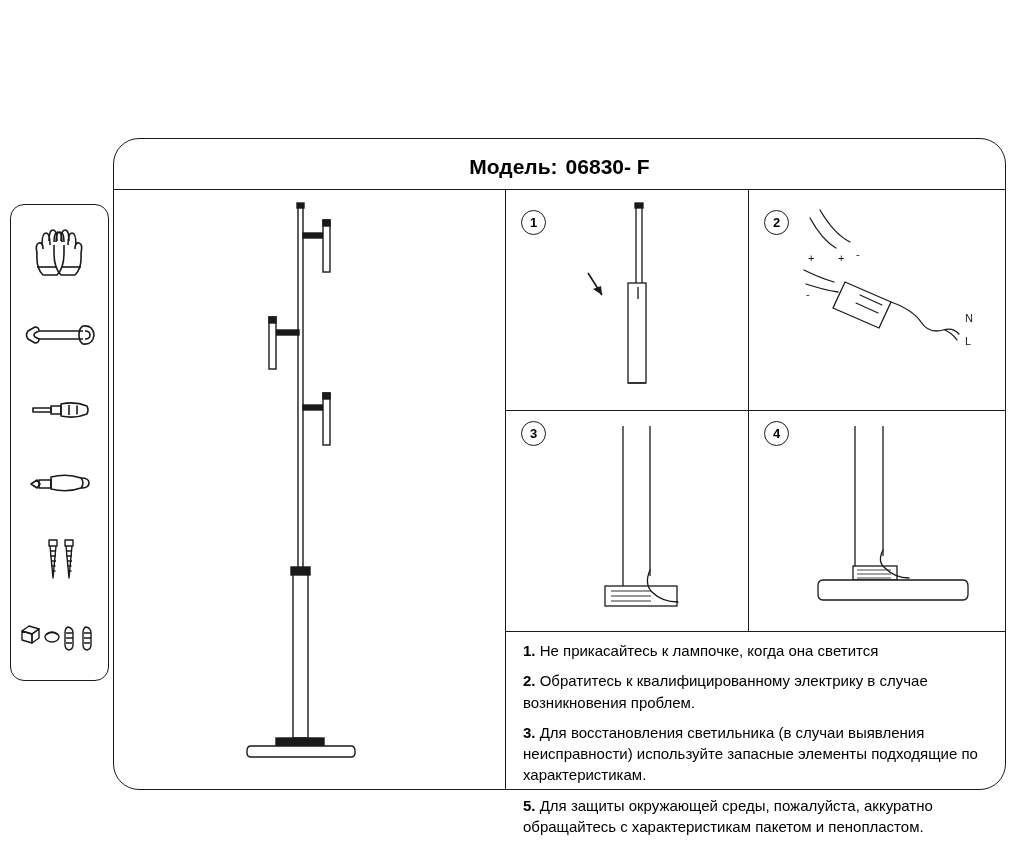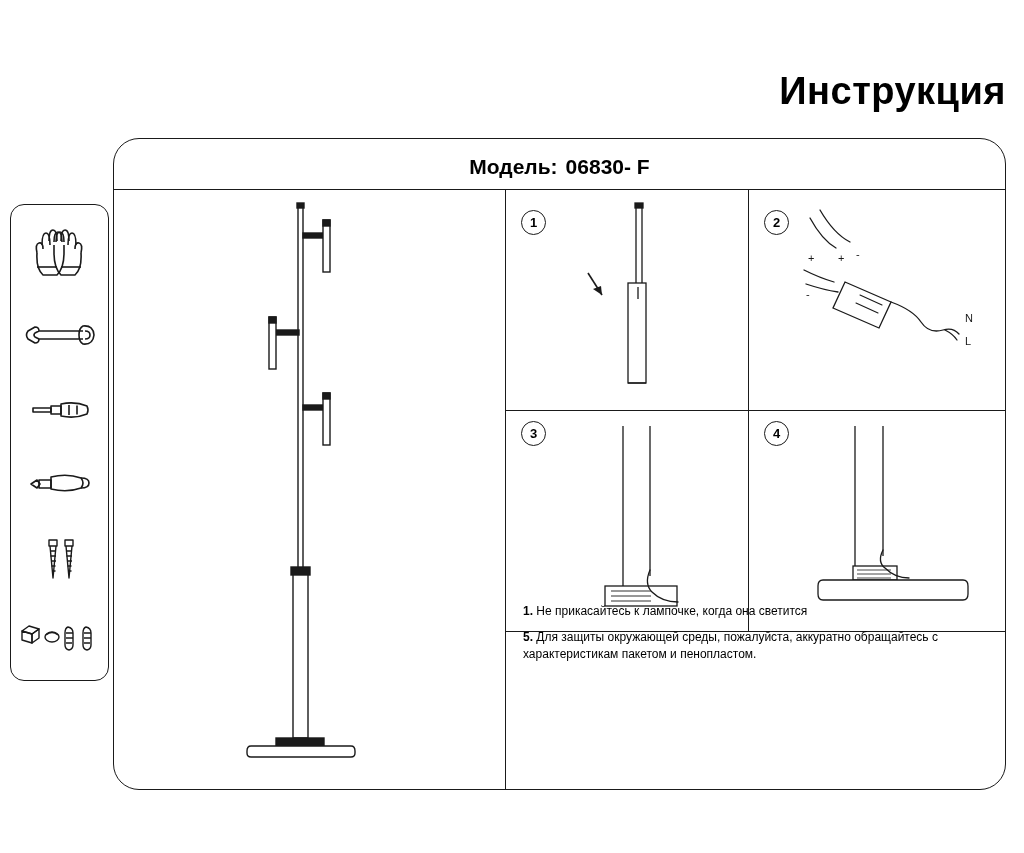--- a/index.html
+++ b/index.html
@@ -142,39 +142,38 @@
     justify-content: center;
     font-size: 13px;
     font-weight: bold;
     background: #fff;
   }
 
   
   .notes {
     position: absolute;
     left: 523px;
-    top: 603px;
+    top: 640px;
     width: 466px;
-    font-size: 12px;
+    font-size: 15px;
     line-height: 1.42;
   }
   .note {
     margin-bottom: 9px;
     display: block;
   }
   .note b { font-weight: bold; }
 
   svg { display: block; }
 </style>
 </head>
 <body>
 
 <div id="page">
 
-  <div class="title">Инструкция</div>
 
   <div class="main-panel"></div>
 
   <div class="model-line">
     <span class="model-label">Модель:</span>
     <span>06830- F</span>
   </div>
 
   <div class="hr-model"></div>
   <div class="v-div"></div>
@@ -386,18 +385,26 @@
       </g>
     </svg>
   </div>
 
   <div class="notes">
     <div class="note">
       <b>1.</b>
       <span>Не прикасайтесь к лампочке, когда она светится</span>
     </div>
     <div class="note">
+      <b>2.</b>
+      <span>Обратитесь к квалифицированному электрику в случае возникновения проблем.</span>
+    </div>
+    <div class="note">
+      <b>3.</b>
+      <span>Для восстановления светильника (в случаи выявления неисправности) используйте запасные элементы подходящие по характеристикам.</span>
+    </div>
+    <div class="note">
       <b>5.</b>
       <span>Для защиты окружающей среды, пожалуйста, аккуратно обращайтесь с характеристикам пакетом и пенопластом.</span>
     </div>
   </div>
 
 </div>
 
 </body></html>

